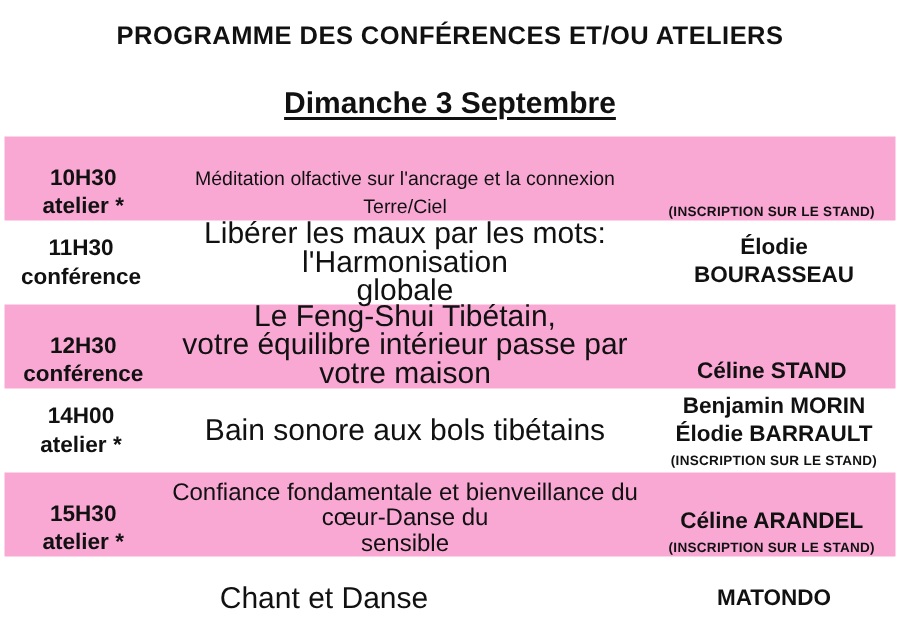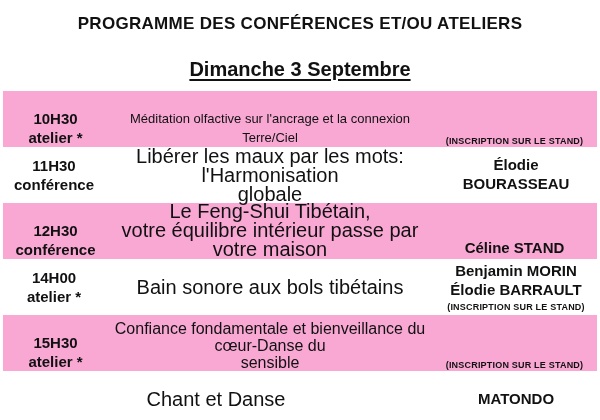--- a/index.html
+++ b/index.html
@@ -142,20 +142,21 @@
     </div>
 
     <div class="row pink">
       <div class="cell time">
         <div>15H30</div>
         <div>atelier *</div>
       </div>
       <div class="cell desc sz12">Confiance fondamentale et bienveillance du cœur-Danse du
 sensible</div>
       <div class="cell speaker">
+        <div class="speaker-name">Céline ARANDEL</div>
         <div class="speaker-note">(INSCRIPTION SUR LE STAND)</div>
       </div>
     </div>
 
     <div class="row white">
       <div class="cell desc">Chant et Danse</div>
       <div class="cell speaker">
         <div class="speaker-name">MATONDO</div>
         <div class="speaker-note"></div>
       </div>

